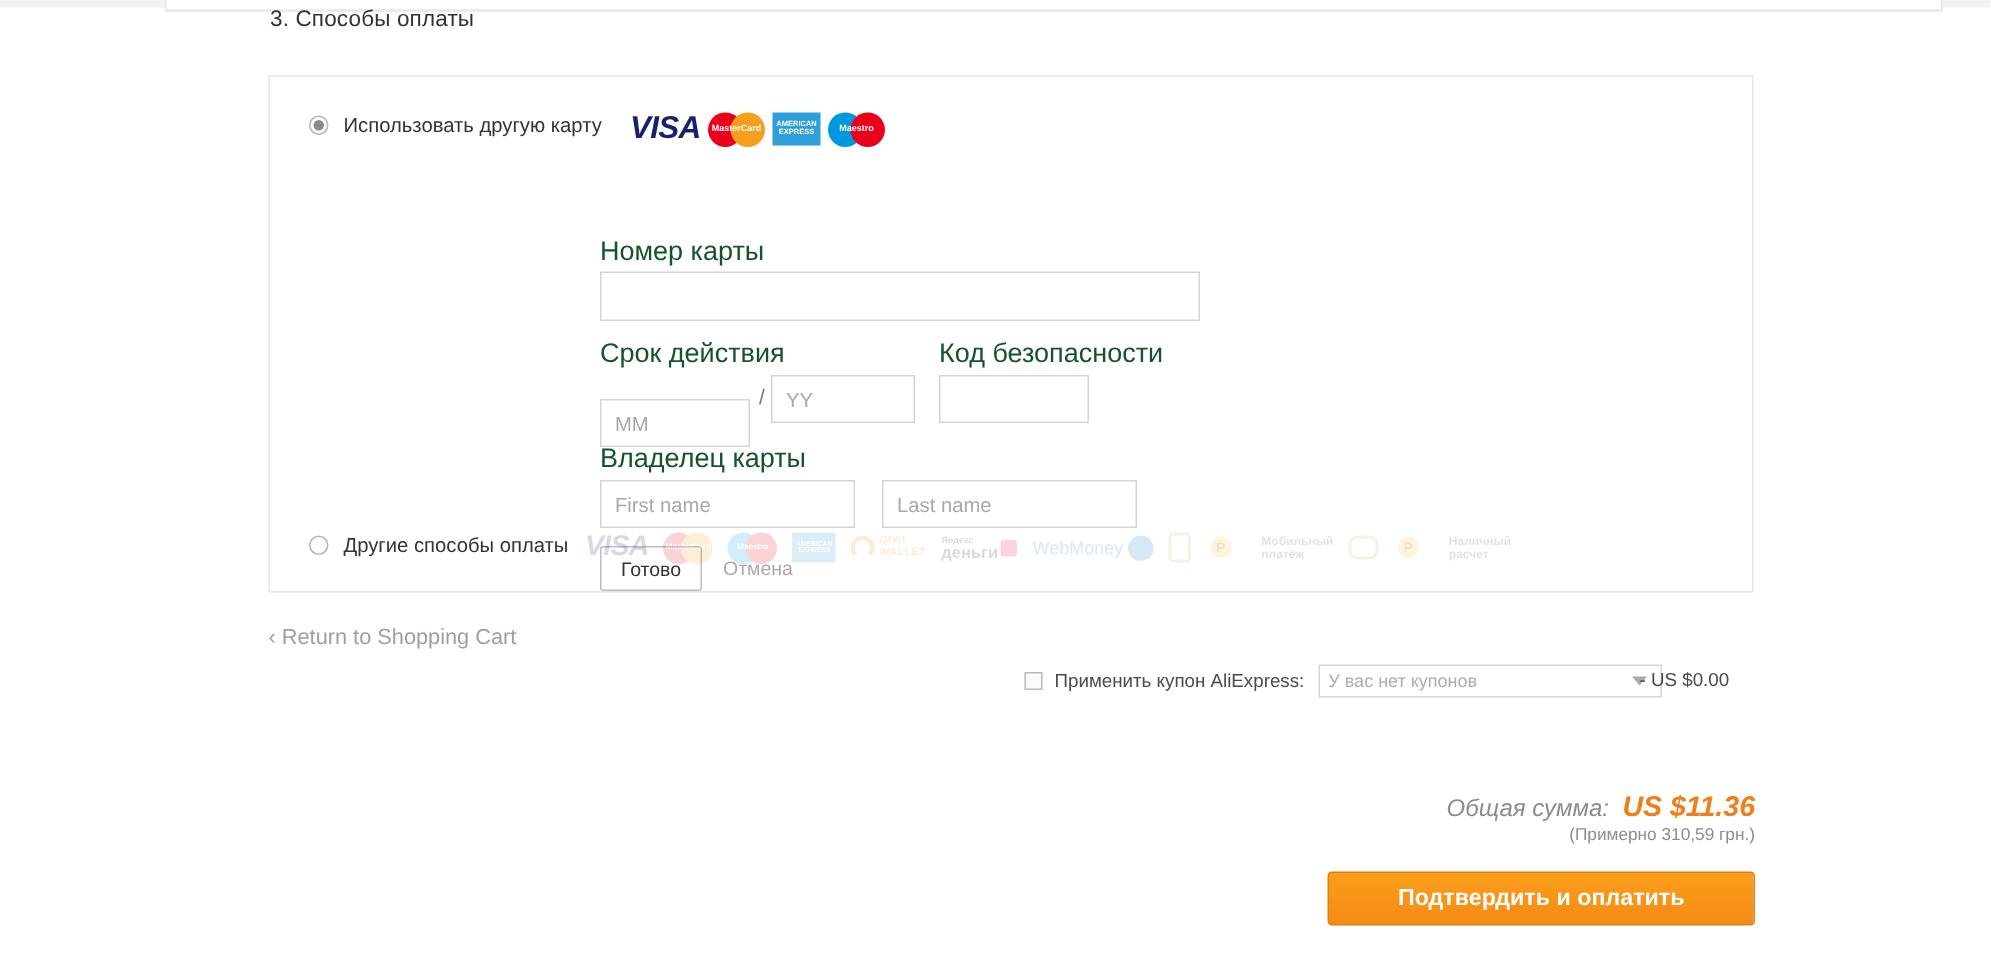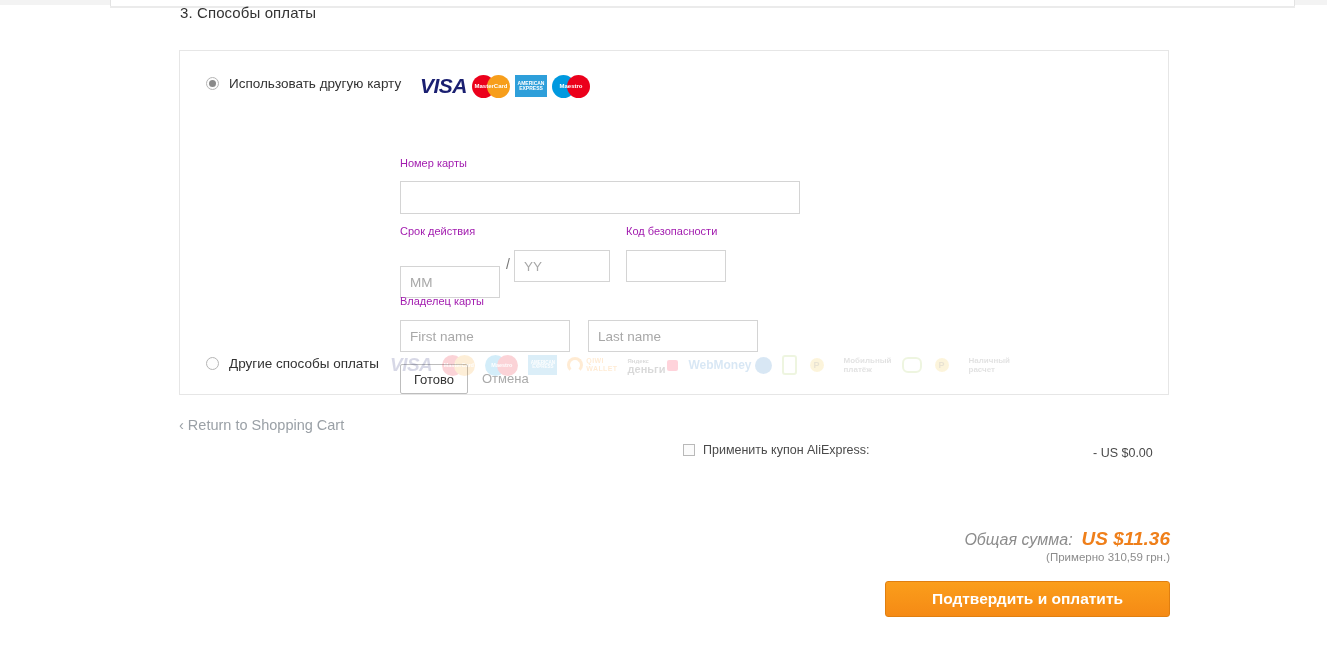--- a/index.html
+++ b/index.html
@@ -105,37 +105,37 @@
     width:16px;height:16px;border:3px solid #ff8c00;border-radius:50%;
     border-bottom-color:transparent;box-sizing:border-box;
   }
   .qiwi-txt{font-size:7px;line-height:8px;font-weight:bold;letter-spacing:.4px;}
 
   .ym-logo{display:flex;align-items:center;gap:2px;}
   .ym-txt{font-size:8px;line-height:8px;color:#222;font-weight:bold;}
   .ym-chip{width:11px;height:11px;background:#f03;border-radius:2px;}
 
   .wm-logo{display:flex;align-items:center;gap:3px;}
-  .wm-txt{font-size:12px;font-weight:bold;color:#1f74c4;}
+  .wm-txt{font-size:12px;font-weight:normal;color:#1f74c4;}
   .wm-globe{width:17px;height:17px;border-radius:50%;background:#1f74c4;}
 
   .mob-logo,.cash-logo{display:flex;align-items:center;gap:20px;}
   .mob-ico{width:15px;height:20px;border:2px solid #9ec64d;border-radius:3px;box-sizing:border-box;}
   .cash-ico{width:20px;height:16px;border:2px solid #9ec64d;border-radius:6px;box-sizing:border-box;}
   .mob-coin,.cash-coin{
     width:14px;height:14px;border-radius:50%;background:#f2c230;
     color:#7a5c00;font-size:9px;font-weight:bold;
     display:flex;align-items:center;justify-content:center;
     margin-left:-7px;
   }
   .two-line{font-size:8px;line-height:9px;color:#555;font-weight:bold;}
 
   
   .field-label{
-    position:absolute;font-size:11px;color:#a21caf;white-space:nowrap;
+    position:absolute;font-size:18px;color:#14532d;white-space:nowrap;
   }
   .txt-input{
     position:absolute;
     border:1px solid #d4d4d4;background:#fff;
     box-sizing:border-box;
     font-family:"Liberation Sans",sans-serif;
     font-size:13.5px;color:#333;
     padding:0 9px;outline:none;
   }
   .txt-input::placeholder{color:#a8a8a8;}
@@ -327,20 +327,24 @@
     </span>
   </div>
 
 </div>
 
 <div id="return-link">‹ Return to Shopping Cart</div>
 
 <div id="coupon-row">
   <span id="coupon-check"></span>
   <span id="coupon-label">Применить купон AliExpress:</span>
+  <span id="coupon-select">
+    <span id="coupon-value">У вас нет купонов</span>
+    <span id="coupon-caret"></span>
+  </span>
 </div>
 <div id="coupon-amount">- US $0.00</div>
 
 <div id="total-row">
   <span id="total-label">Общая сумма:</span>
   <span id="total-value">US $11.36</span>
 </div>
 <div id="total-approx">(Примерно 310,59 грн.)</div>
 
 <button id="confirm-btn">Подтвердить и оплатить</button>

